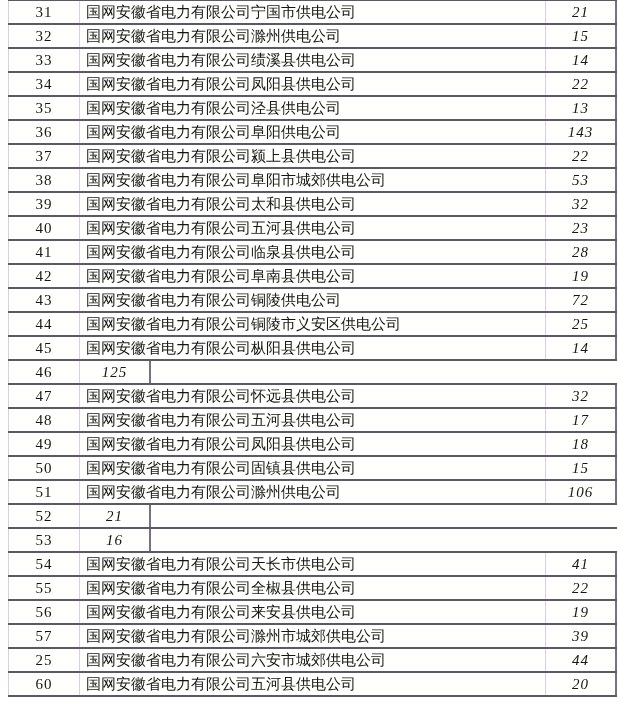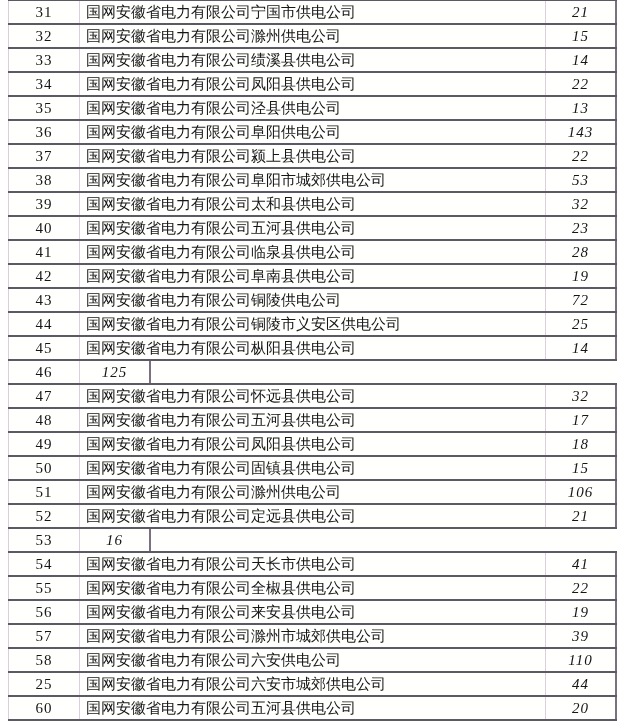--- a/index.html
+++ b/index.html
@@ -185,21 +185,20 @@
   </div>
 
   <div class="row">
     <div class="cell c-idx">51</div>
     <div class="cell c-name">国网安徽省电力有限公司滁州供电公司</div>
     <div class="cell c-val">106</div>
   </div>
 
   <div class="row">
     <div class="cell c-idx">52</div>
-    <div class="cell c-name">国网安徽省电力有限公司定远县供电公司</div>
     <div class="cell c-val">21</div>
   </div>
 
   <div class="row">
     <div class="cell c-idx">53</div>
     <div class="cell c-val">16</div>
   </div>
 
   <div class="row">
     <div class="cell c-idx">54</div>
@@ -218,25 +217,20 @@
     <div class="cell c-name">国网安徽省电力有限公司来安县供电公司</div>
     <div class="cell c-val">19</div>
   </div>
 
   <div class="row">
     <div class="cell c-idx">57</div>
     <div class="cell c-name">国网安徽省电力有限公司滁州市城郊供电公司</div>
     <div class="cell c-val">39</div>
   </div>
 
-  <div class="row">
-    <div class="cell c-idx">58</div>
-    <div class="cell c-name">国网安徽省电力有限公司六安供电公司</div>
-    <div class="cell c-val">110</div>
-  </div>
 
   <div class="row">
     <div class="cell c-idx">25</div>
     <div class="cell c-name">国网安徽省电力有限公司六安市城郊供电公司</div>
     <div class="cell c-val">44</div>
   </div>
 
   <div class="row">
     <div class="cell c-idx">60</div>
     <div class="cell c-name">国网安徽省电力有限公司五河县供电公司</div>

